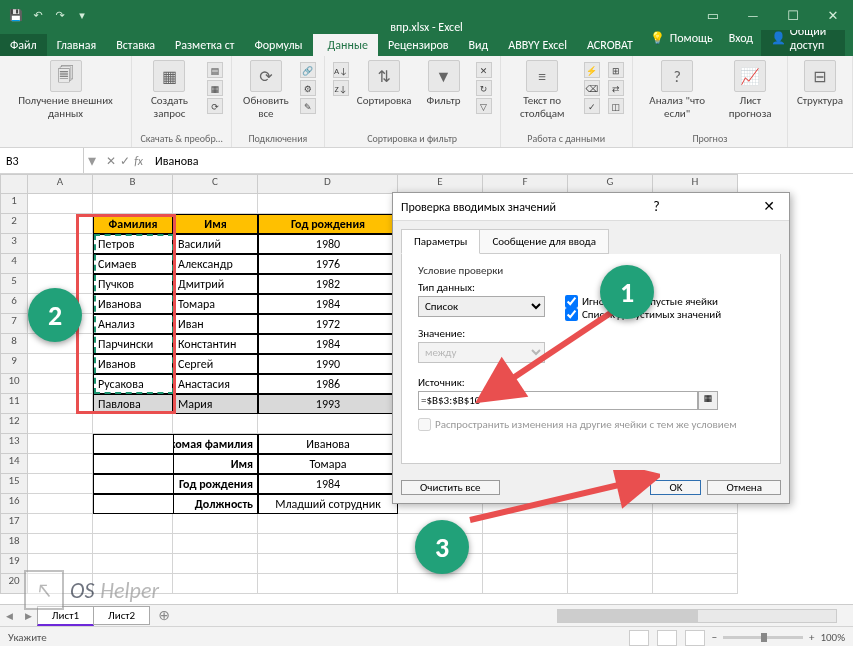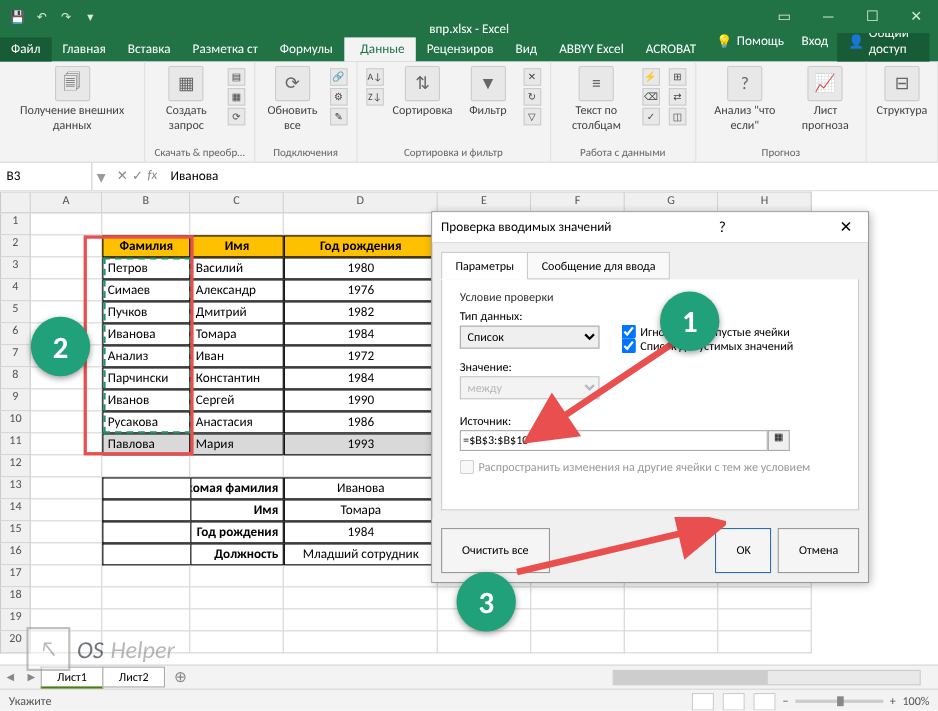--- a/index.html
+++ b/index.html
@@ -68,31 +68,31 @@
 .dialog-body legend { font-size: 11px; color: #333; margin-bottom: 4px; }
 .dialog-body label { display: block; font-size: 11px; margin-bottom: 2px; }
 .dialog-body select, .dialog-body input[type=text] { width: 127px; font-size: 11px; padding: 2px; border: 1px solid #aaa; }
 .dialog-body .row2 { display: flex; gap: 20px; align-items: flex-start; margin-bottom: 6px; }
 .dialog-body .chk { display: flex; align-items: center; gap: 4px; font-size: 11px; }
 .dialog-body .src-input { width: 300px; display: flex; }
 .dialog-body .src-input input { flex: 1; }
 .dialog-body .src-input .pick { width: 20px; border: 1px solid #aaa; background: #f0f0f0; text-align: center; font-size: 9px; }
 .dialog-footer { display: flex; padding: 8px; gap: 6px; background: #f0f0f0; }
 .dialog-footer .spacer { flex: 1; }
-.dialog-footer button { padding: 13px 18px; font-size: 11px; border: 1px solid #999; background: #f5f5f5; }
+.dialog-footer button { padding: 0 18px; font-size: 11px; border: 1px solid #999; background: #f5f5f5; }
 .dialog-footer button.primary { border-color: #2f6fb0; }
 
 
 .callout { position: absolute; width: 54px; height: 54px; border-radius: 50%; background: #21a179; color: #fff; font-size: 28px; font-weight: bold; display: flex; align-items: center; justify-content: center; z-index: 60; box-shadow: 0 2px 6px rgba(0,0,0,0.4); }
 .arrow { position: absolute; z-index: 55; }
 
 
 .sheet-tabs { height: 22px; border-top: 1px solid #ccc; display: flex; align-items: center; font-size: 11px; background: #f3f3f3; }
 .sheet-tabs .stab { padding: 2px 14px; border: 1px solid #aaa; background: #fff; margin-left: -1px; }
-.sheet-tabs .stab.active { border-bottom: 2px solid #4d7c0f; }
+.sheet-tabs .stab.active { border-bottom: 2px solid #6d28d9; }
 .sheet-tabs .nav { padding: 0 6px; color: #888; font-size: 9px; }
 .sheet-tabs .add { padding: 0 8px; color: #888; font-size: 14px; }
 .sheet-tabs .scroll { margin-left: auto; width: 280px; height: 14px; background: #e9e9e9; border: 1px solid #ccc; margin-right: 16px; position: relative; }
 .sheet-tabs .scroll .thumb { position: absolute; left: 0; width: 140px; height: 100%; background: #cdcdcd; }
 
 
 .statusbar { height: 22px; background: #f3f3f3; border-top: 1px solid #d4d4d4; display: flex; align-items: center; font-size: 11px; color: #555; padding: 0 8px; }
 .statusbar .zoom { margin-left: auto; display: flex; align-items: center; gap: 6px; }
 .statusbar .zoom .track { width: 80px; height: 3px; background: #ccc; position: relative; }
 .statusbar .zoom .track .thumb2 { position: absolute; left: 38px; top: -3px; width: 6px; height: 9px; background: #888; }

